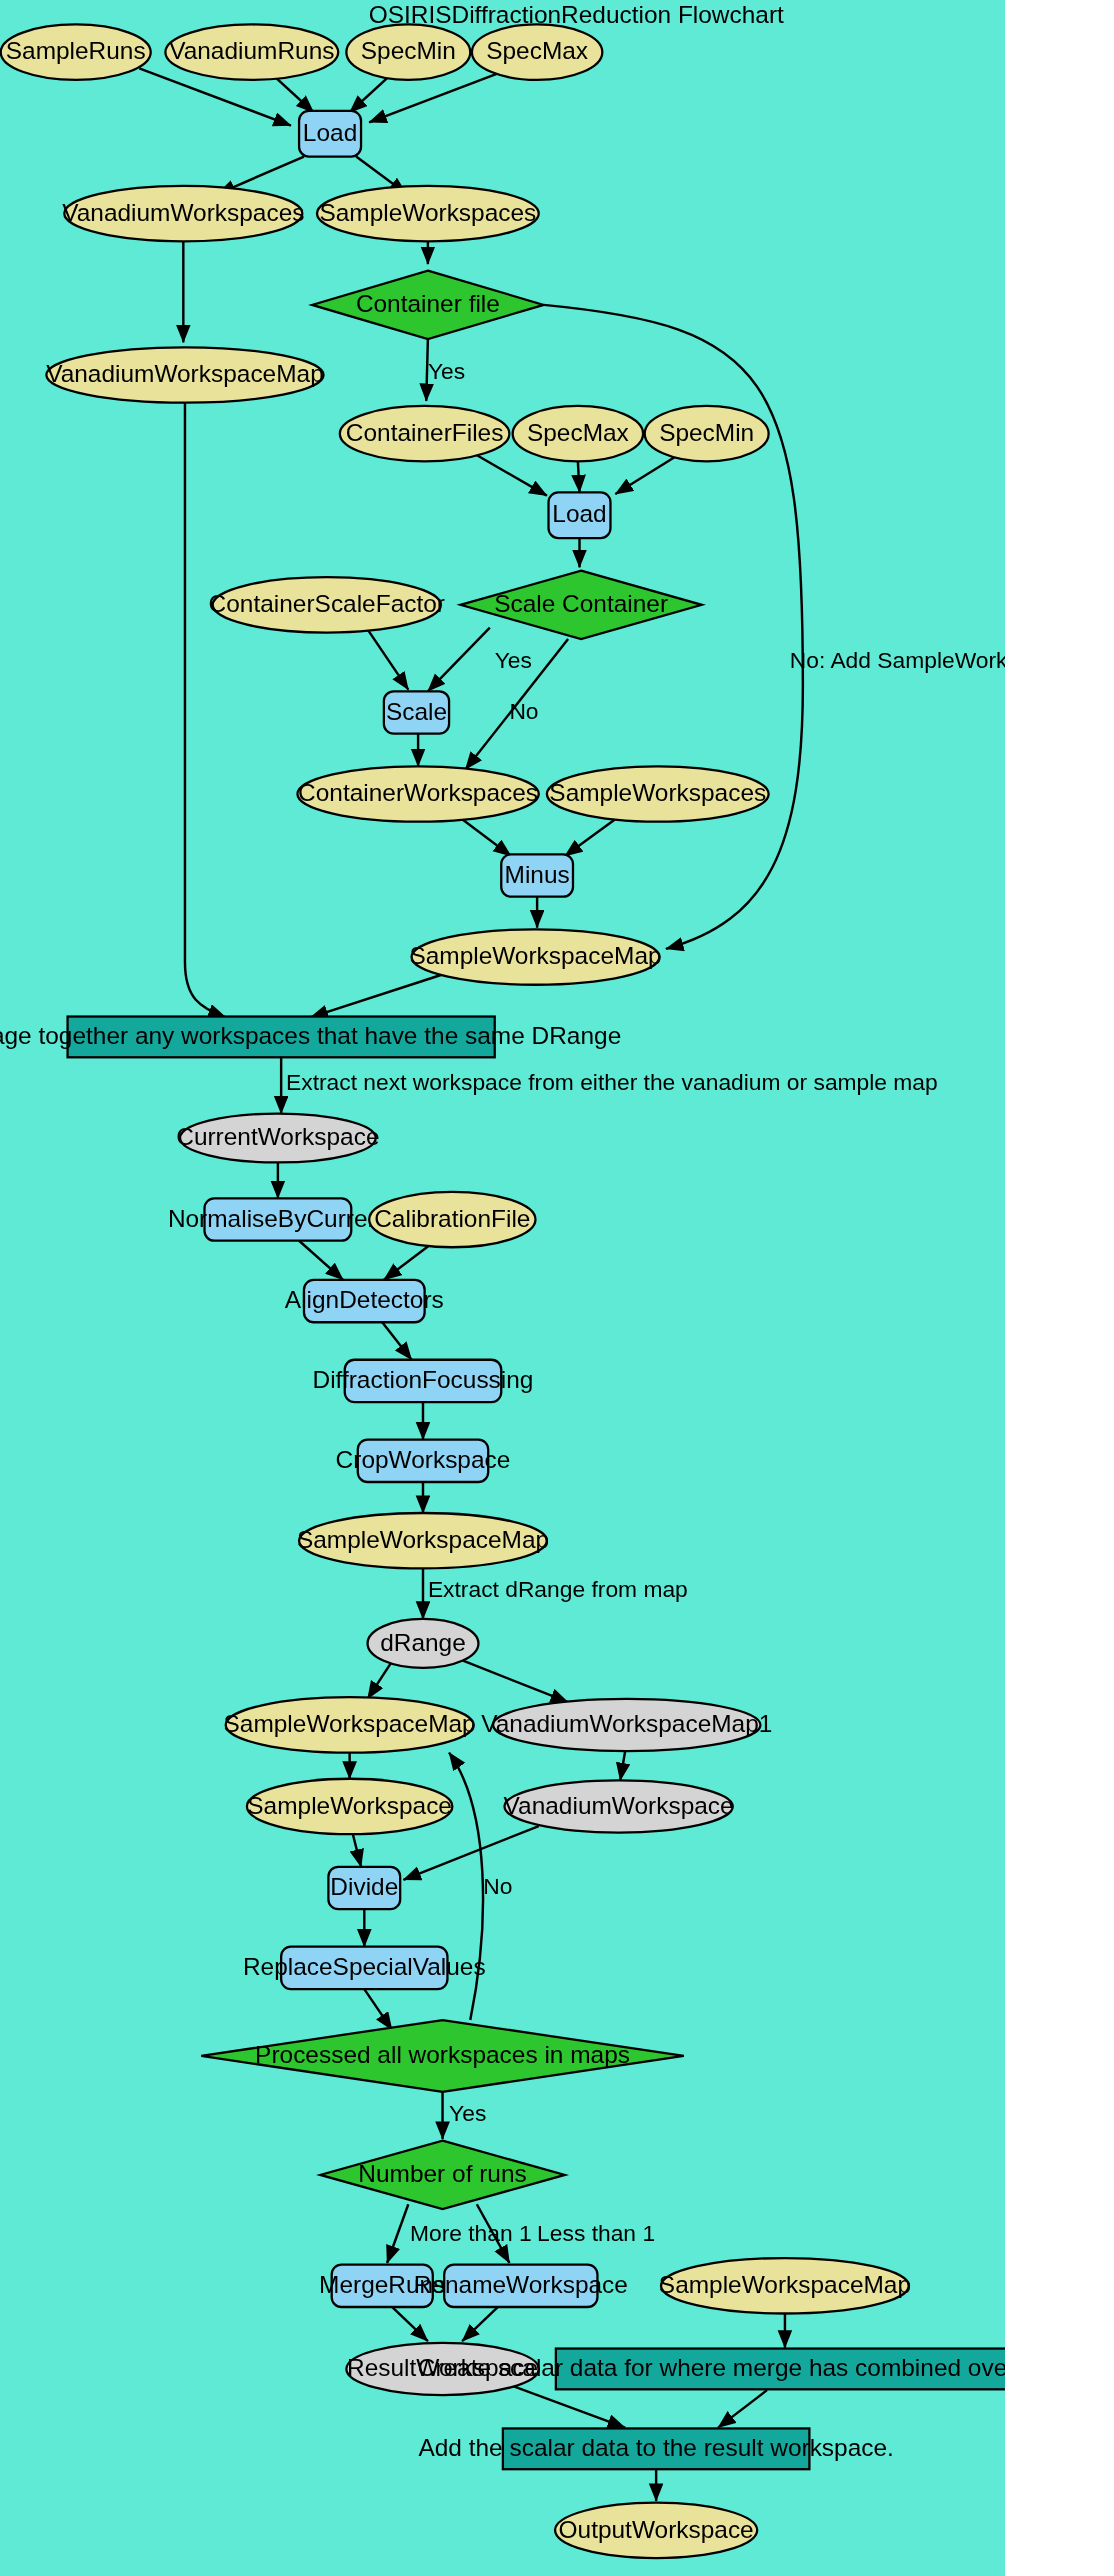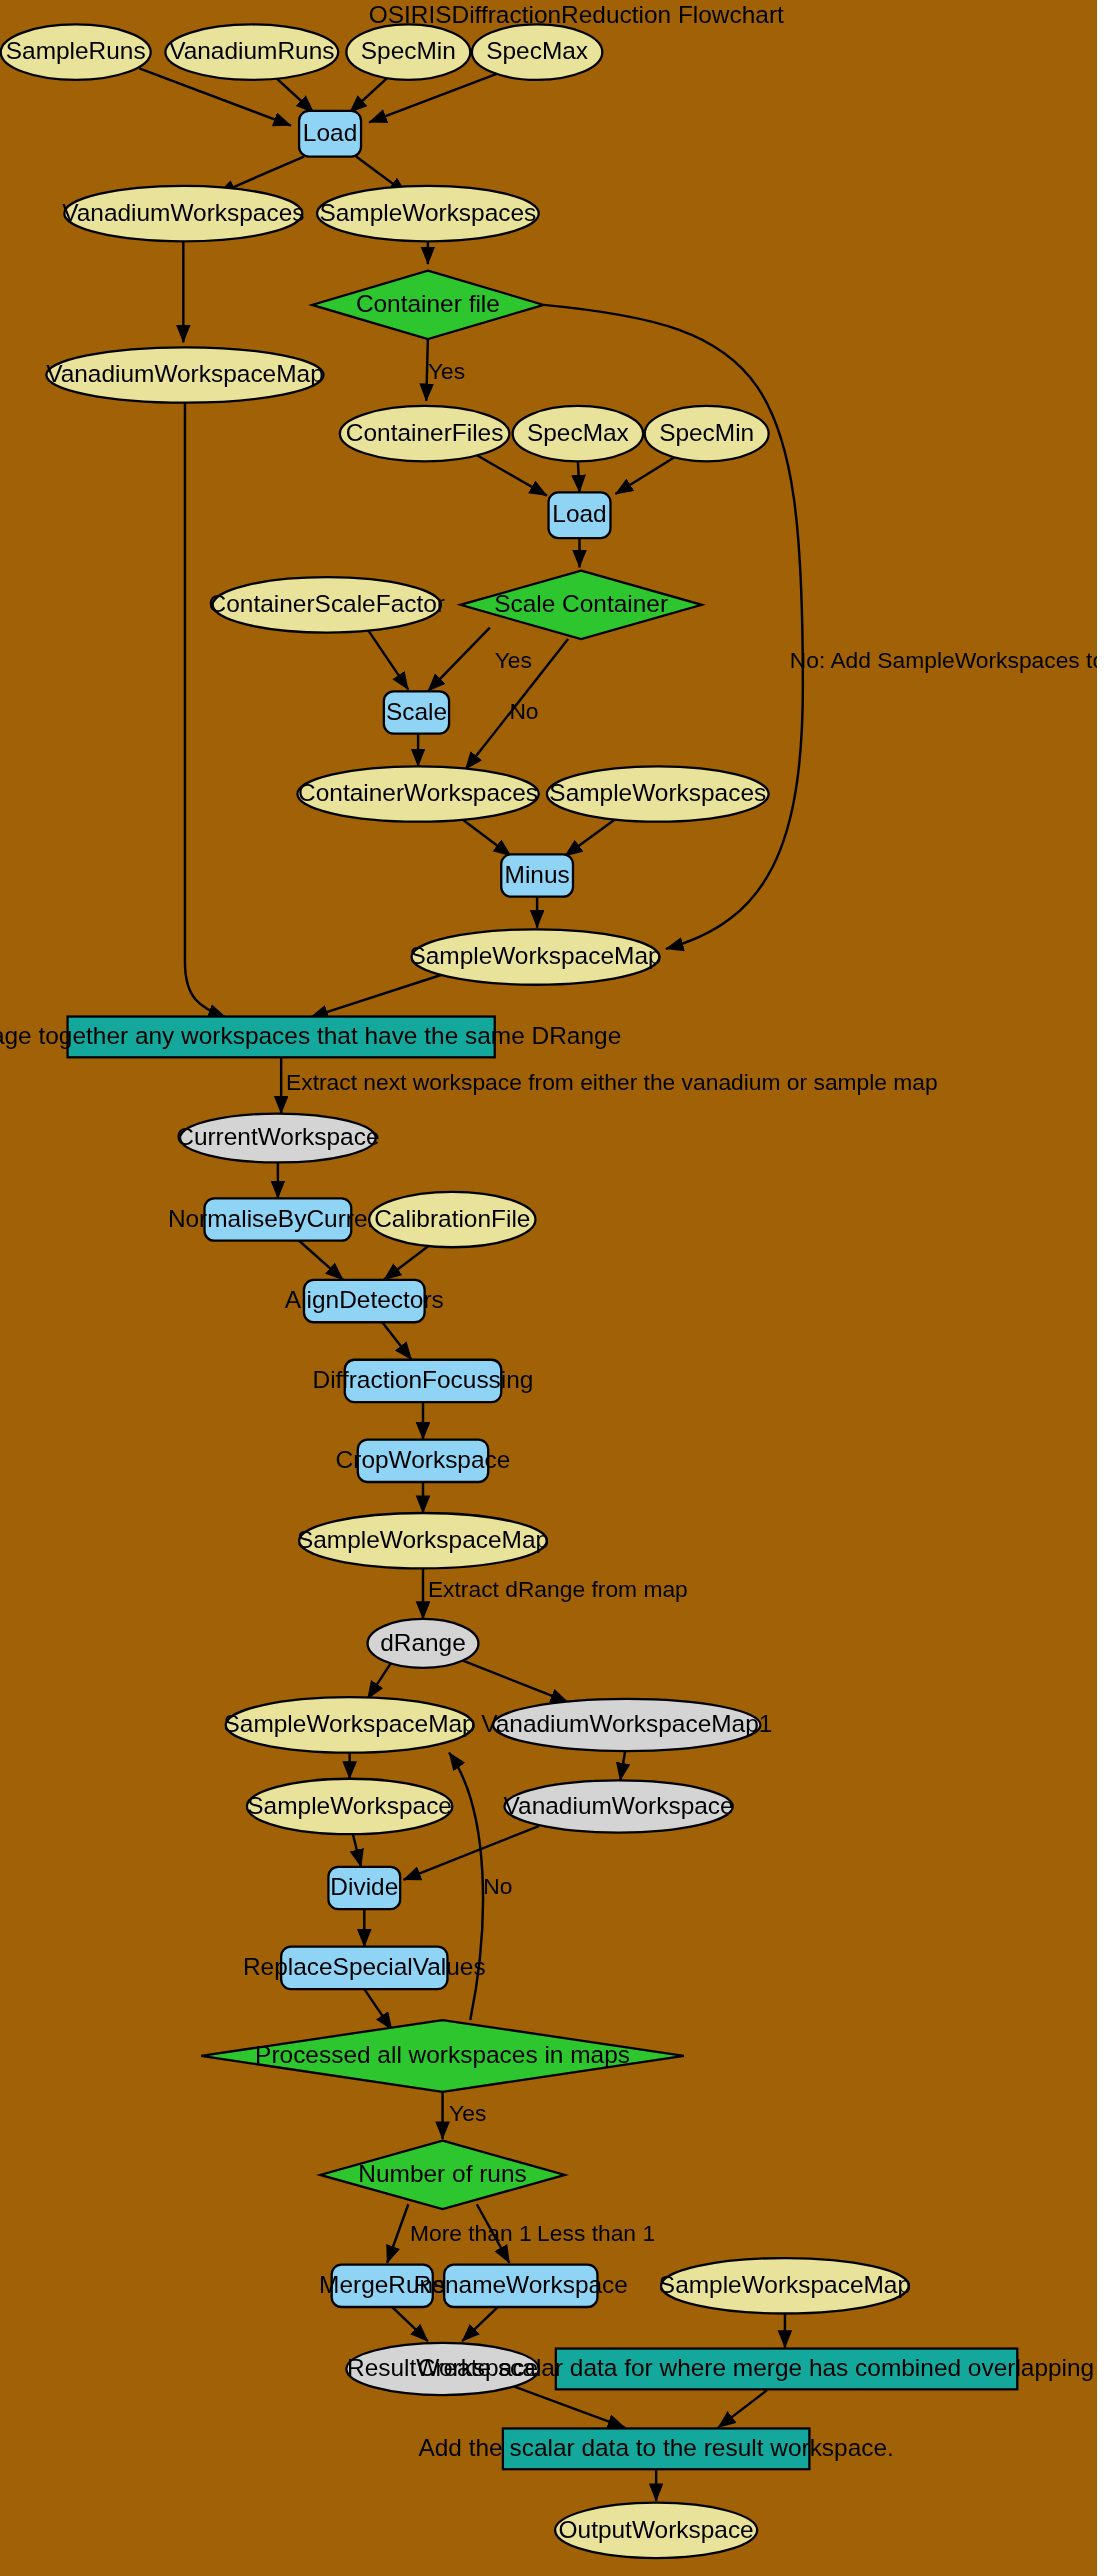--- a/index.html
+++ b/index.html
@@ -1,17 +1,17 @@
 <!DOCTYPE html>
 <html style="font-size:13px"><head>
 <meta charset="utf-8">
 <style>
   html,body{margin:0;padding:0;background:#ffffff;}
   body{font-family:"Liberation Sans",sans-serif;}
-  #page{position:relative;width:1097px;height:2576px;background:#a16207;overflow:hidden;}
+  #page{position:relative;width:1005px;height:2576px;background:#5eead4;overflow:hidden;}
   svg{display:block;}
   .nodeText{font-family:"Liberation Sans",sans-serif;font-size:15px;fill:#000000;text-anchor:middle;dominant-baseline:middle;}
   .smallText{font-family:"Liberation Sans",sans-serif;font-size:14px;fill:#000000;dominant-baseline:middle;}
   .titleText{font-family:"Liberation Sans",sans-serif;font-size:15px;fill:#000000;text-anchor:middle;dominant-baseline:middle;}
   .edge{stroke:#000000;stroke-width:1.5;fill:none;}
 </style>
 </head>
 <body>
 
 <div id="page">

